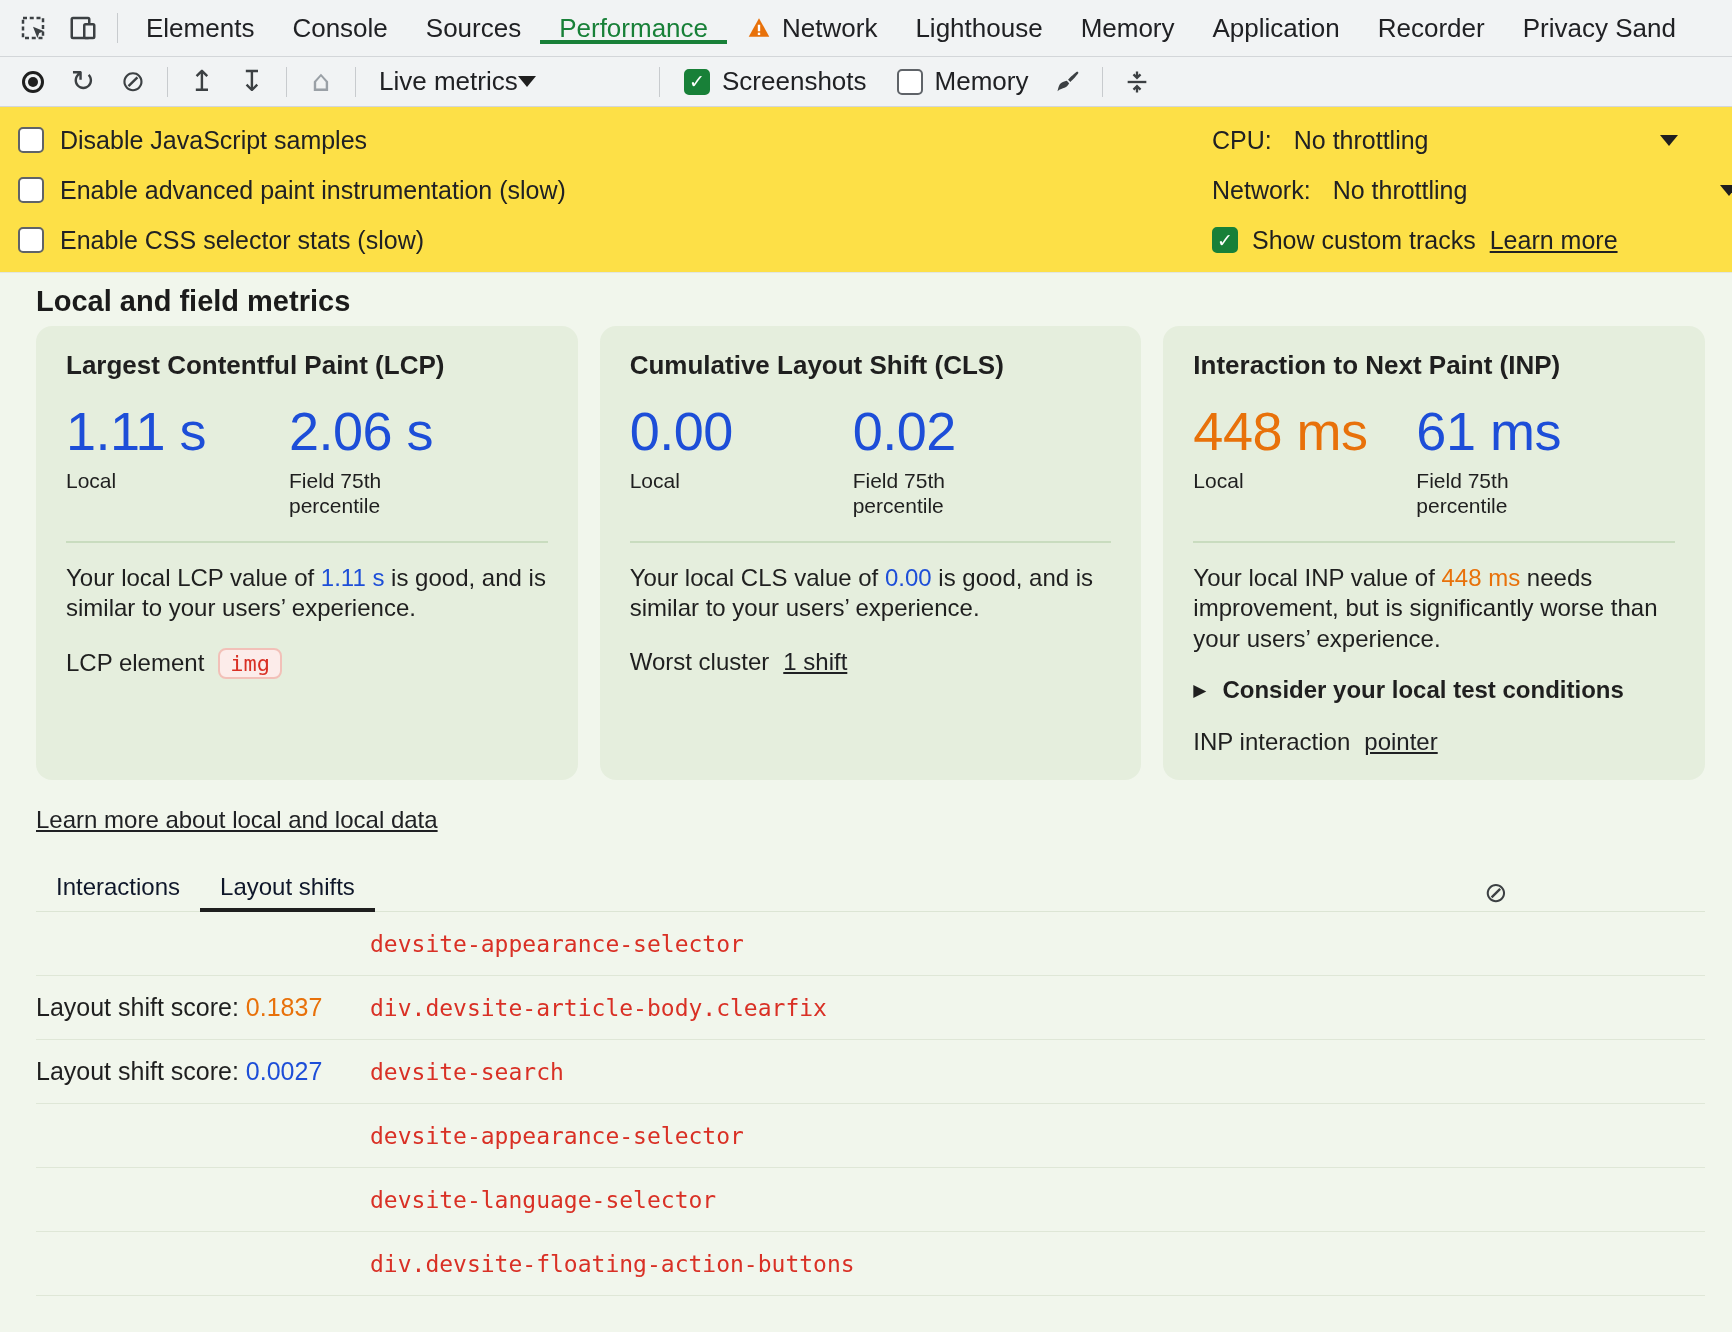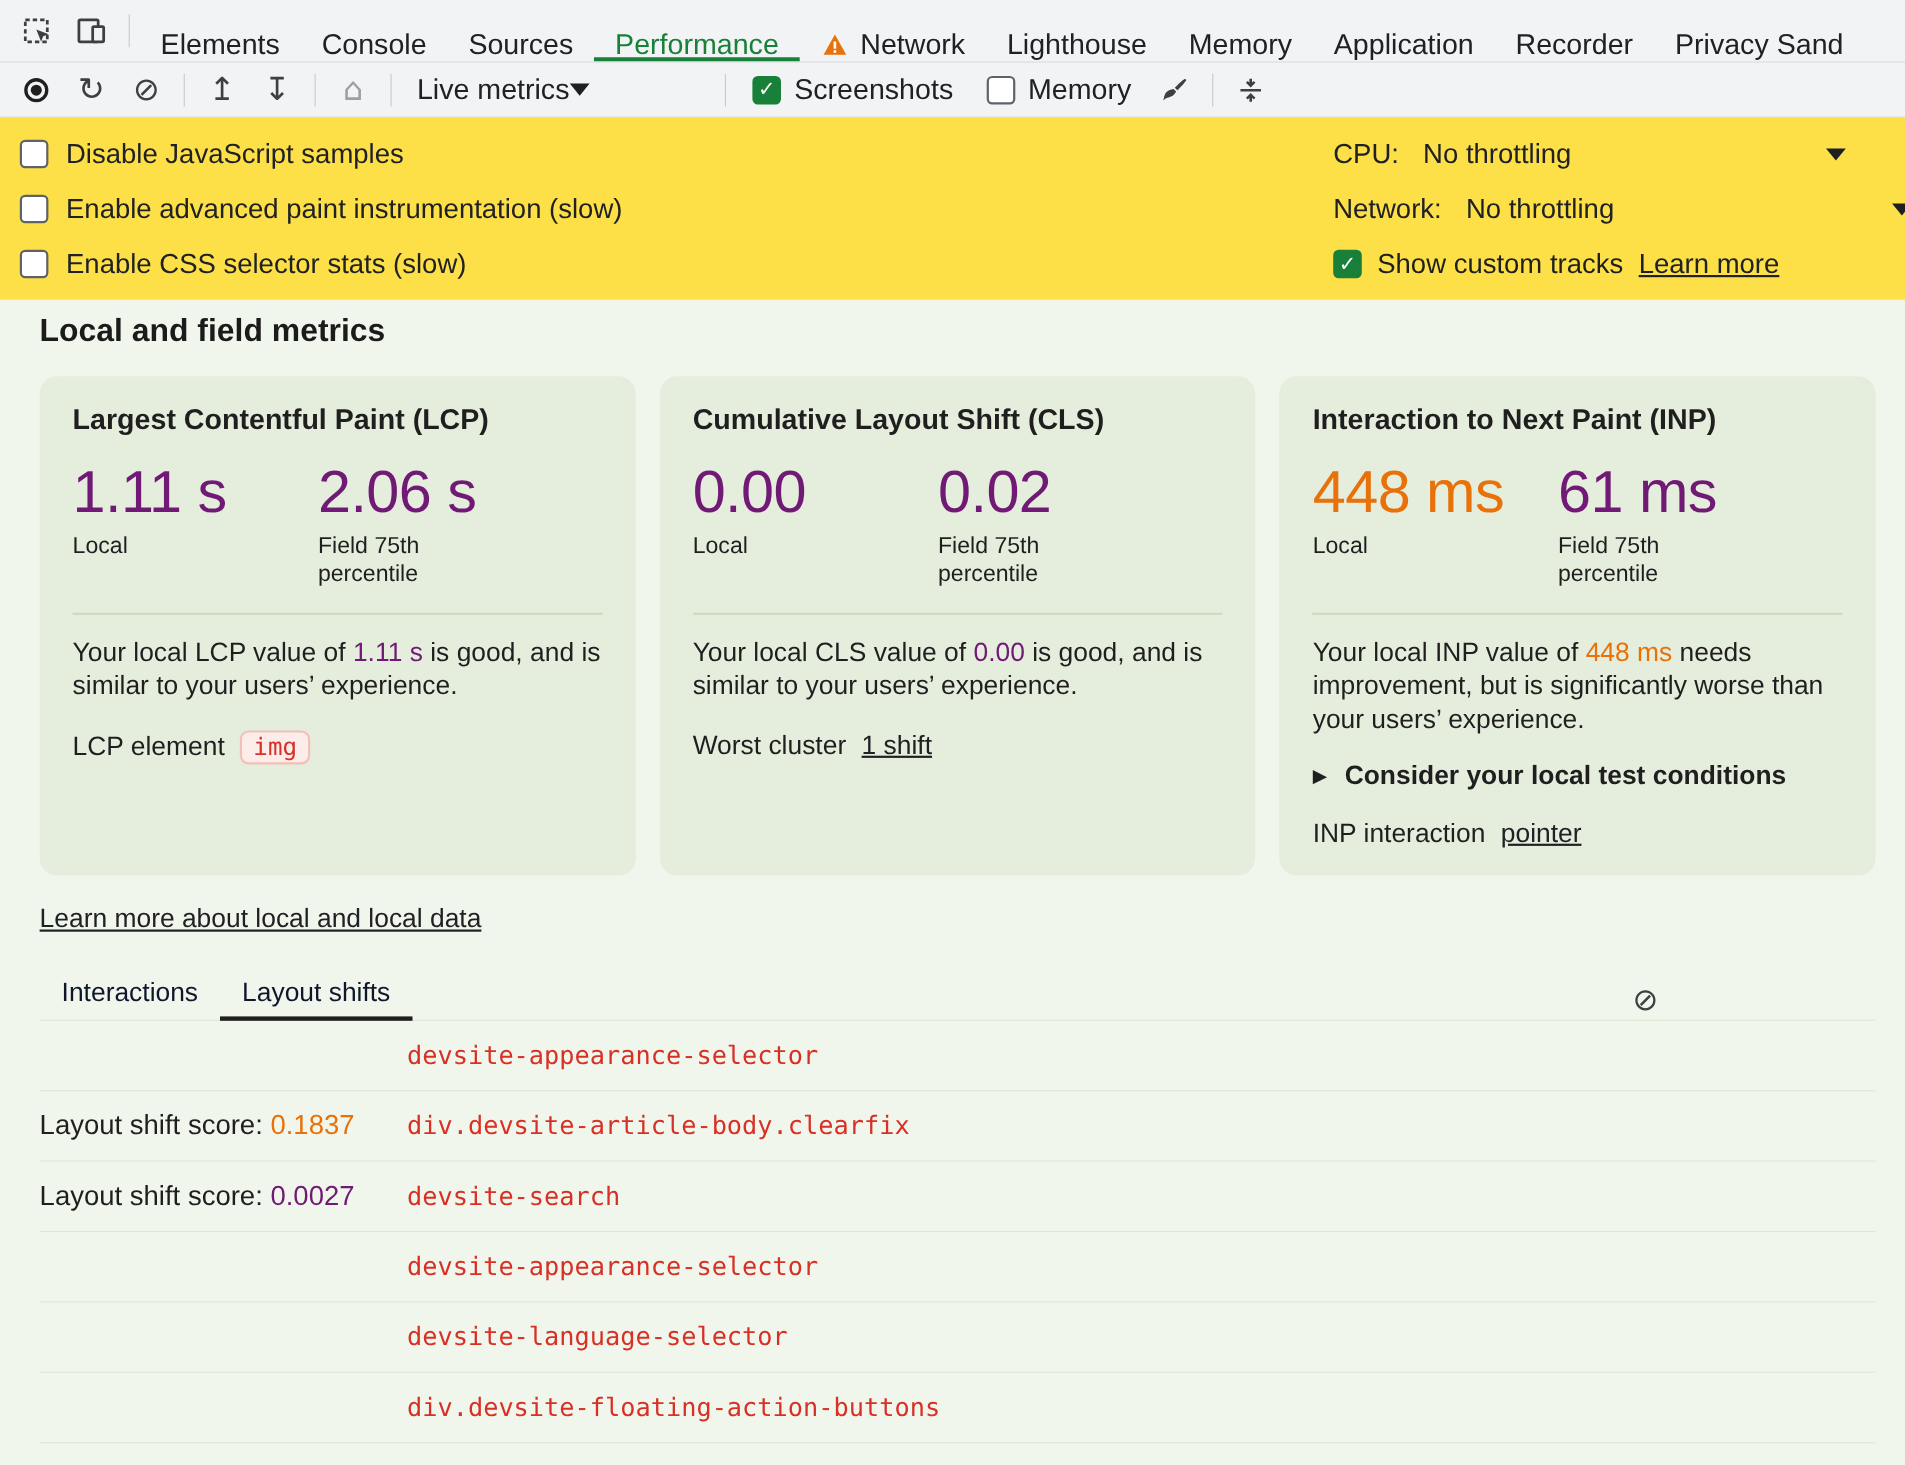--- a/index.html
+++ b/index.html
@@ -7,21 +7,21 @@
   body{width:1732px;height:1332px;overflow:hidden;position:relative;background:#fff;
        font-family:"Liberation Sans",sans-serif;color:#1f1f1f}
 
   
   .tabbar{height:57px;background:#f1f3f4;border-bottom:1px solid #d3d6d9;display:flex;align-items:stretch;padding-left:8px}
   .iconbtn{background:none;border:none;padding:0;display:flex;align-items:center;justify-content:center;
            width:50px;height:100%;cursor:pointer;color:#3c4043;flex:none}
   button{font:inherit}
   .glyph{font-family:"DejaVu Sans",sans-serif;font-size:29px;line-height:1;color:#3c4043}
   .vdiv{width:1px;height:30px;background:#c8cbce;margin:auto 9px;flex:none}
-  .tabs{display:flex;align-items:flex-end;overflow:hidden;flex:1}
+  .tabs{display:flex;align-items:center;overflow:hidden;flex:1}
   .tab{display:flex;align-items:center;gap:10px;padding:0 19px;font-size:26px;color:#202124;white-space:nowrap;cursor:pointer}
   .tab.active{color:#188038;box-shadow:inset 0 -4px 0 #188038}
 
   
   .toolbar{height:50px;background:#f1f3f4;border-bottom:1px solid #d3d6d9;display:flex;align-items:center;padding-left:8px}
   .rec{width:22px;height:22px;border:3px solid #1f1f1f;border-radius:50%;position:relative;display:inline-block}
   .rec::after{content:"";position:absolute;inset:3px;background:#1f1f1f;border-radius:50%}
   .tb-select{display:flex;align-items:center;justify-content:flex-start;width:285px;padding:0 14px;font-size:26px;color:#202124;cursor:pointer}
   .caret{width:0;height:0;border-left:9px solid transparent;border-right:9px solid transparent;border-top:11px solid #1f1f1f}
   .cb{width:26px;height:26px;border:2px solid #5f6368;border-radius:5px;background:#fff;display:inline-flex;
@@ -41,28 +41,28 @@
   .selrow .lbl{margin-right:22px}
   .selrow .caret{position:absolute}
   .cpu-caret{right:54px}
   .net-caret{right:-6px}
   .tracksrow{height:50px;display:flex;align-items:center;gap:14px;font-size:25px;cursor:pointer}
   .link{color:#202124;text-decoration:underline;cursor:pointer}
 
   
   .pane{position:relative;height:1232px;background:#f1f6ec;padding:0 27px 0 36px}
   .pane h2{margin:0;padding-top:12px;font-size:29px;font-weight:bold;color:#1b1b1b}
-  .cards{display:flex;gap:22px;margin-top:24px;align-items:stretch}
+  .cards{display:flex;gap:22px;margin-top:8px;align-items:stretch}
   .card{flex:1;background:#e5eedd;border-radius:16px;padding:24px 30px}
   .card h3{margin:0 0 22px;font-size:26px;font-weight:bold}
   .vals{display:flex;gap:28px}
   .vb{flex:none}
   .vb.first{width:195px}
   .bigval{font-size:54px;line-height:1.05;letter-spacing:-0.5px}
-  .c-green{color:#701a75}
+  .c-green{color:#1d4ed8}
   .c-orange{color:#e8710a}
   .vlabel{font-size:21px;margin-top:8px;line-height:1.22;max-width:150px}
   .cdiv{border:none;border-top:2px solid #c9dcbf;margin:22px 0 0}
   .card p{margin:20px 0 0;font-size:24px;line-height:1.27;color:#1f1f1f}
   .extra{margin-top:24px;display:flex;align-items:center;gap:14px;font-size:24px}
   .badge{font-family:"DejaVu Sans Mono",monospace;font-size:22px;color:#d93025;background:#fcecea;
          border:2px solid #f2c0b8;border-radius:8px;padding:1px 10px;cursor:pointer}
   .disc{margin-top:22px;display:flex;align-items:center;gap:16px;font-size:24px;font-weight:bold;cursor:pointer}
   .disc .tri{font-size:17px;font-family:"DejaVu Sans",sans-serif}
   .learn{display:inline-block;margin-top:26px;font-size:24px}

